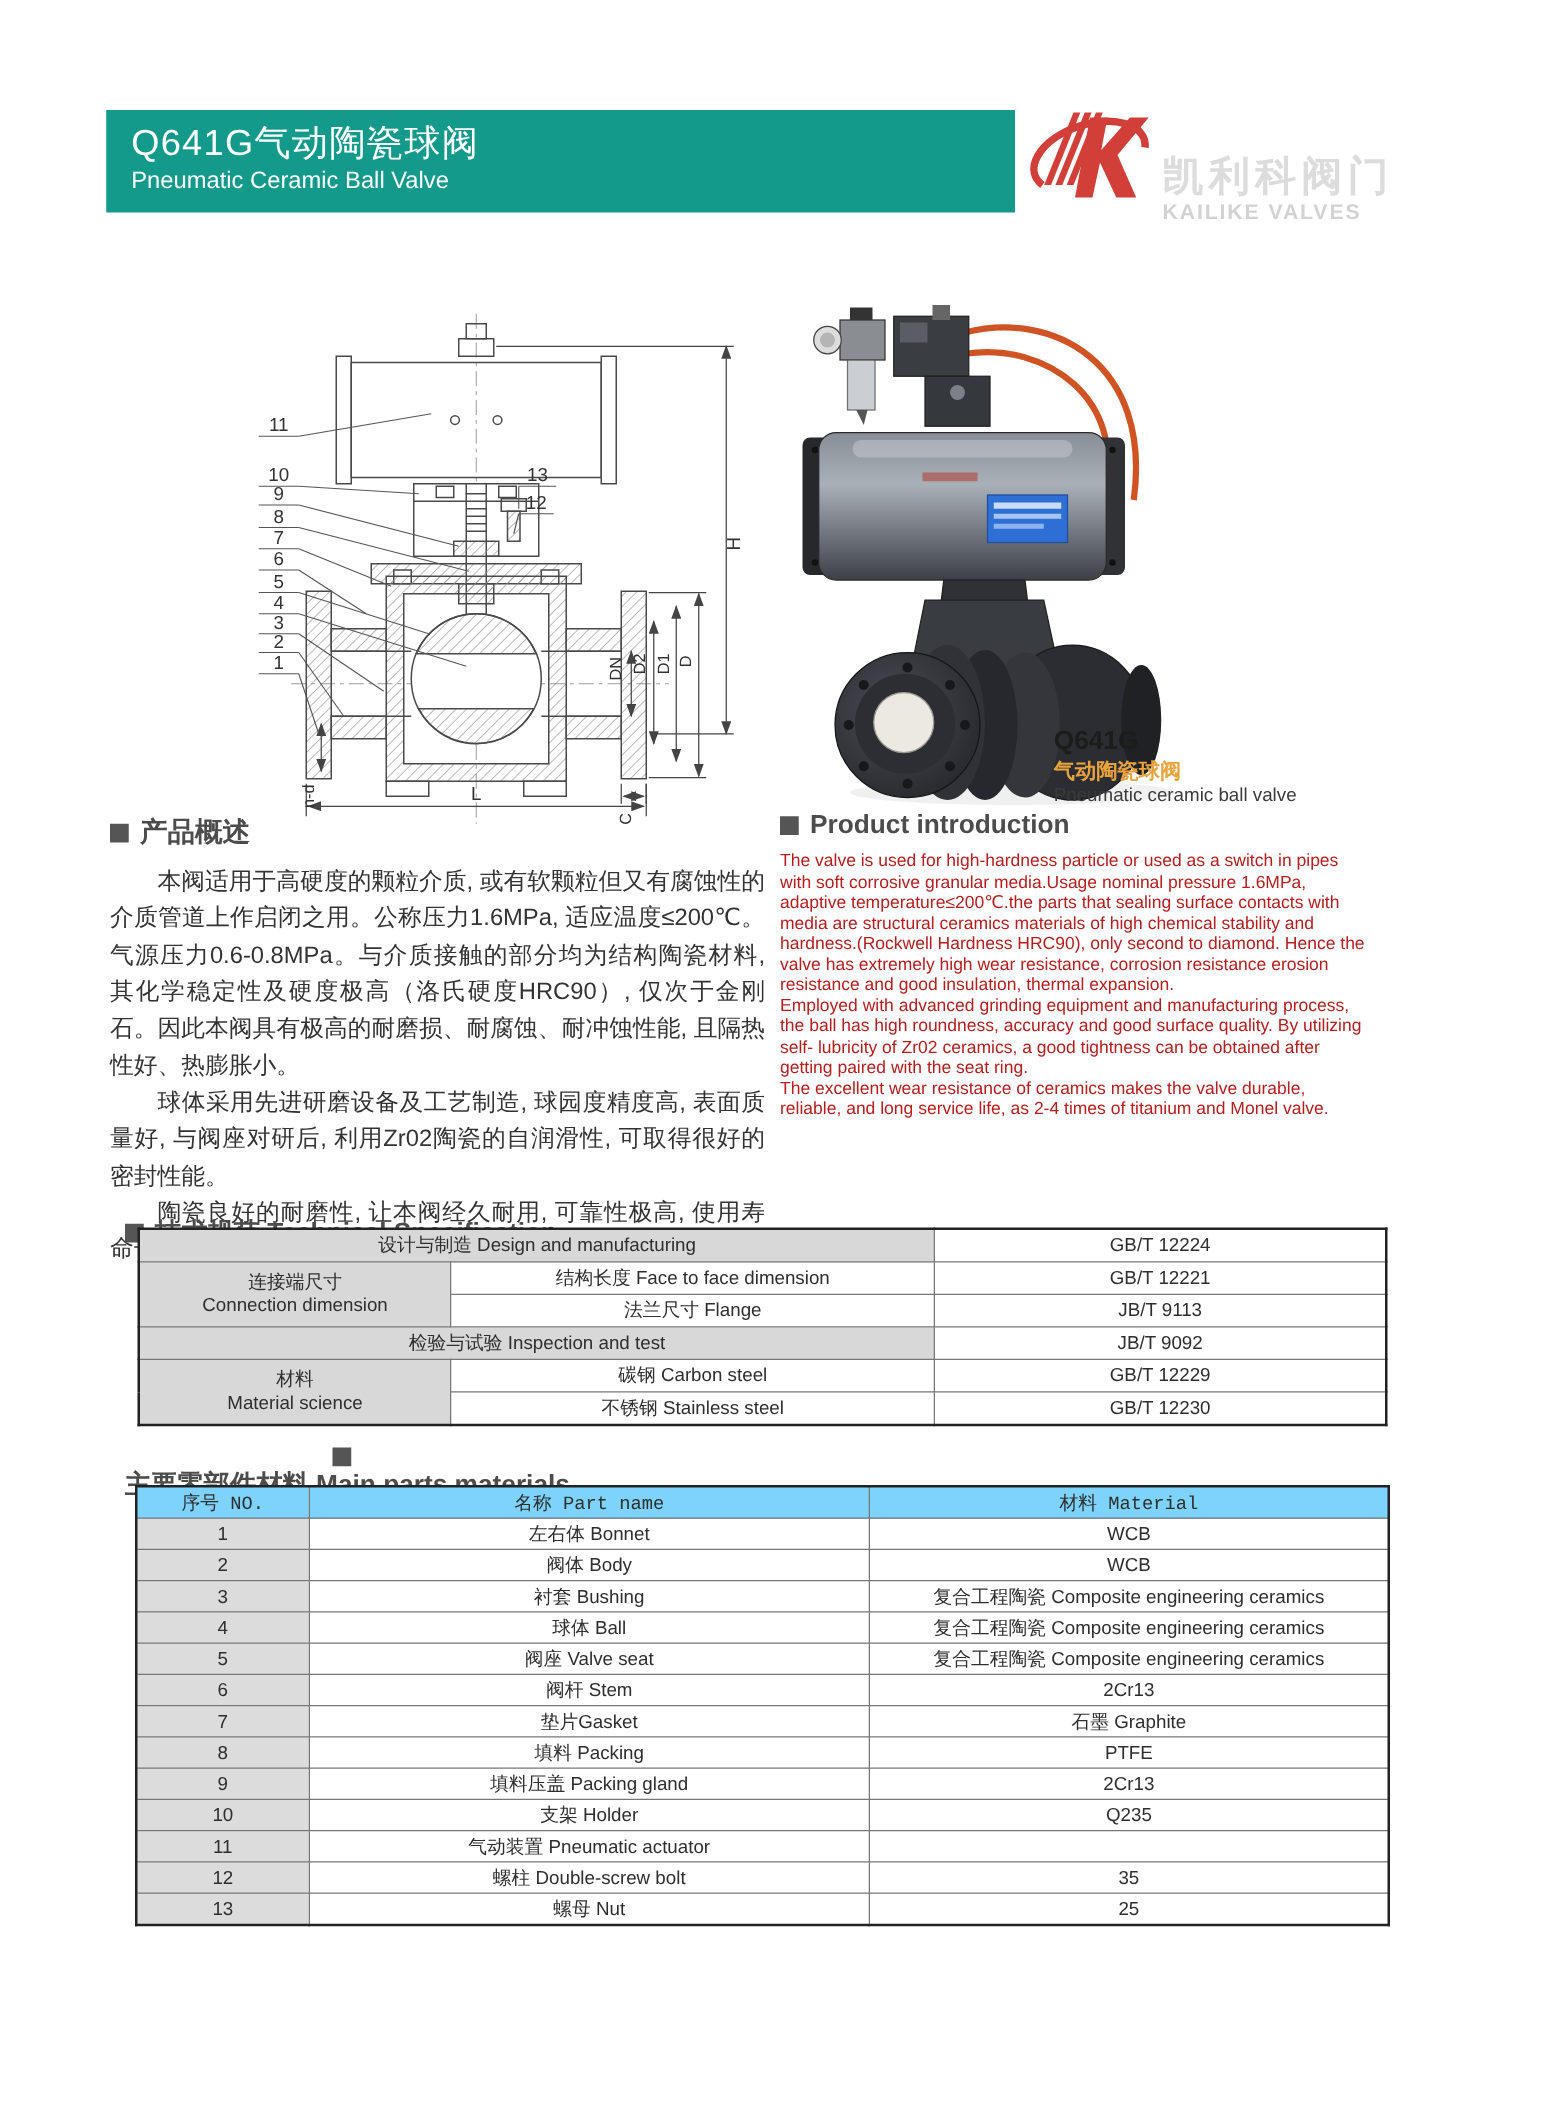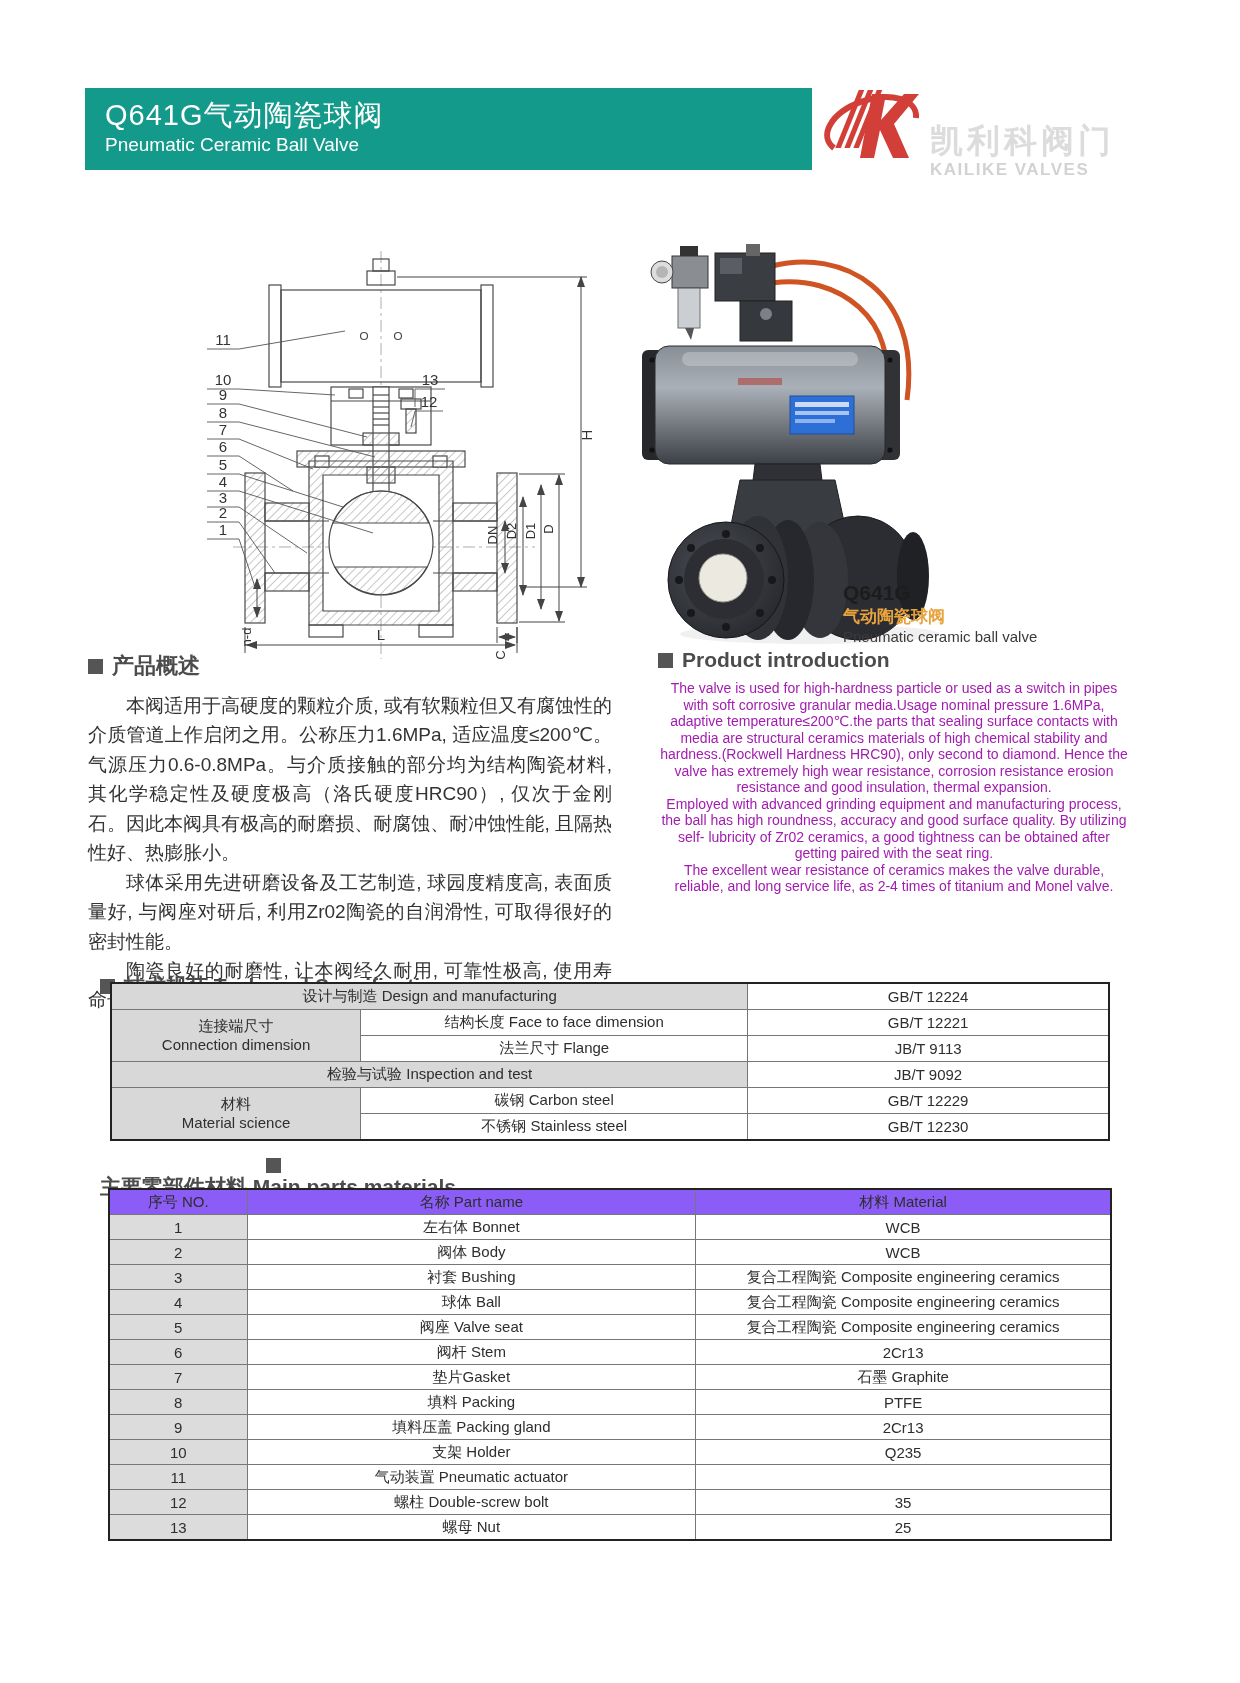--- a/index.html
+++ b/index.html
@@ -27,37 +27,37 @@
   .photo-caption .m{font-size:21px;font-weight:bold;color:#1c1c1c;}
   .photo-caption .zh{font-size:17px;color:#e8a33d;font-weight:bold;}
   .photo-caption .en{font-size:15px;color:#3a3a3a;}
   
   .sec-h{display:flex;align-items:center;font-weight:bold;color:#4c4c4c;}
   .sq{width:15px;height:15px;background:#555;display:inline-block;margin-right:9px;flex:0 0 auto;}
   
   .overview{position:absolute;left:88px;top:651px;width:524px;}
   .overview .sec-h{font-size:22px;margin-bottom:10px;}
   .overview p{margin:0;font-size:19px;line-height:1.55;color:#333;text-indent:2em;text-align:justify;}
-  .intro{position:absolute;left:658px;top:648px;width:472px;}
+  .intro{position:absolute;left:624px;top:648px;width:472px;}
   .intro .sec-h{font-size:21px;margin-bottom:8px;}
-  .intro p{margin:0;font-size:14px;line-height:1.18;color:#a21caf;text-align:center;}
+  .intro p{margin:0;font-size:14px;line-height:1.18;color:#b91c1c;text-align:left;}
   
   .spec-h{position:absolute;left:100px;top:972px;font-size:21px;}
   .spec-table{position:absolute;left:110px;top:982px;width:1000px;border-collapse:collapse;
     font-size:15px;color:#2e2e2e;}
   .parts-h{position:absolute;left:100px;top:1158px;font-size:21px;flex-direction:column;}
   .parts-table{position:absolute;left:108px;top:1188px;width:1004px;border-collapse:collapse;
     font-size:15px;color:#2e2e2e;}
   table{border:2px solid #222;}
   td,th{border:1px solid #777;text-align:center;vertical-align:middle;padding:1px 4px;}
   .spec-table td{height:23px;}
   .parts-table td,.parts-table th{height:22px;font-weight:normal;}
   .lbl{background:#d8d8d8;}
   .val,.sub{background:#ffffff;}
-  .parts-table th{background:#8b5cf6;}
+  .parts-table th{background:#7dd3fc;font-family:Liberation Mono, monospace;}
   .parts-table .no{background:#dcdcdc;width:130px;}
   .grp span{display:block;line-height:1.25;}
 </style>
 </head>
 <body>
 
 <div class="banner">
   <div class="t-zh">Q641G气动陶瓷球阀</div>
   <div class="t-en">Pneumatic Ceramic Ball Valve</div>
 </div>

